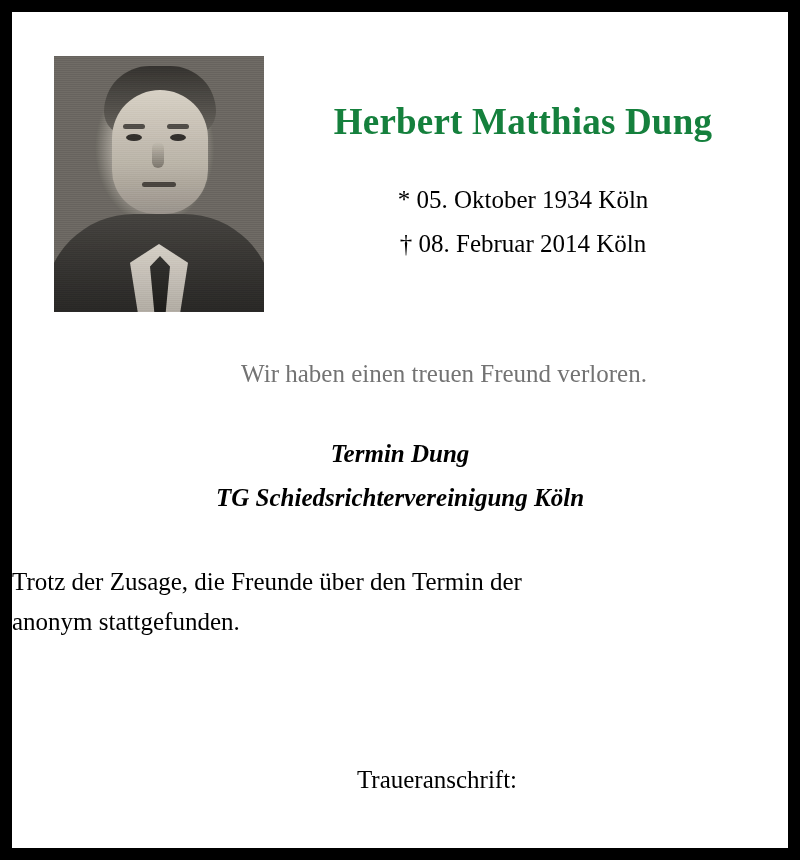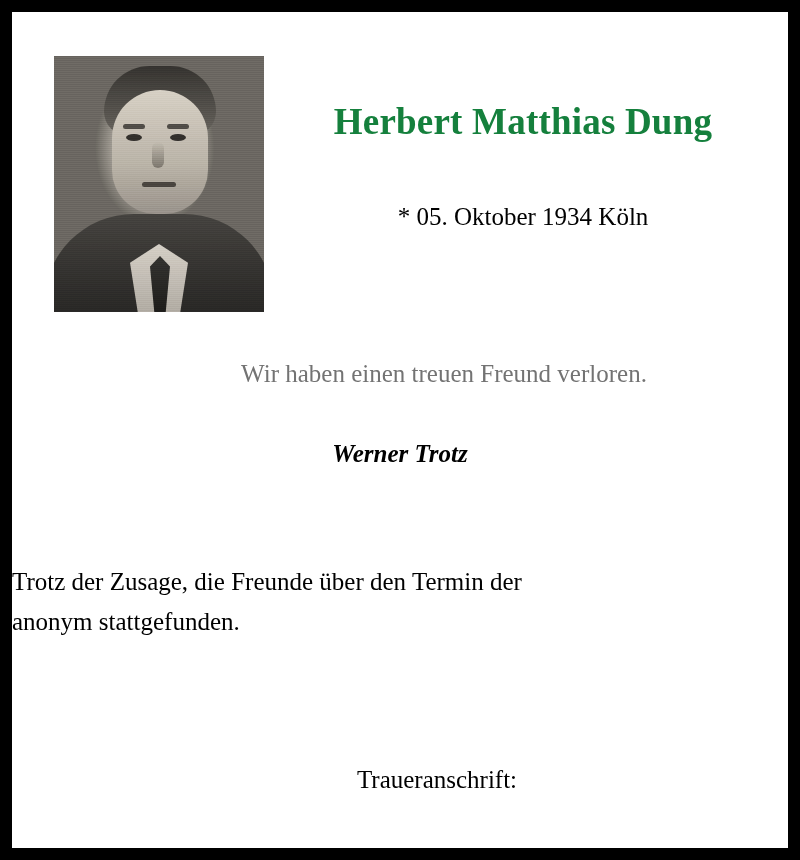--- a/index.html
+++ b/index.html
@@ -142,21 +142,20 @@
     position: absolute;
     left: 266px;
     top: 166px;
     width: 490px;
     text-align: center;
     color: #000;
   }
   .dates .line {
     font-size: 25px;
     line-height: 44px;
-    margin-top: 17px;
   }
 
   .verse {
     position: absolute;
     left: 0;
     top: 348px;
     width: 776px;
     text-align: center;
     font-size: 25px;
     color: #737373;
@@ -220,26 +219,28 @@
         <div class="nose"></div>
         <div class="mouth"></div>
         <div class="grain"></div>
       </div>
     </div>
 
     <div class="name">Herbert Matthias Dung</div>
 
     <div class="dates">
       <div class="line">* 05. Oktober 1934 Köln</div>
+      <div class="line">† 08. Februar 2014 Köln</div>
     </div>
 
     <div class="verse">Wir haben einen treuen Freund verloren.</div>
 
     <div class="signature">
-      <div class="line">Werner Trotz</div>
+      <div class="line">Termin Dung</div>
+      <div class="line">TG Schiedsrichtervereinigung Köln</div>
     </div>
 
     <div class="note">
       <div>Trotz der Zusage, die Freunde über den Termin der</div>
       <div>anonym stattgefunden.</div>
     </div>
 
     <div class="address">
       <div>Traueranschrift:</div>
     </div>

